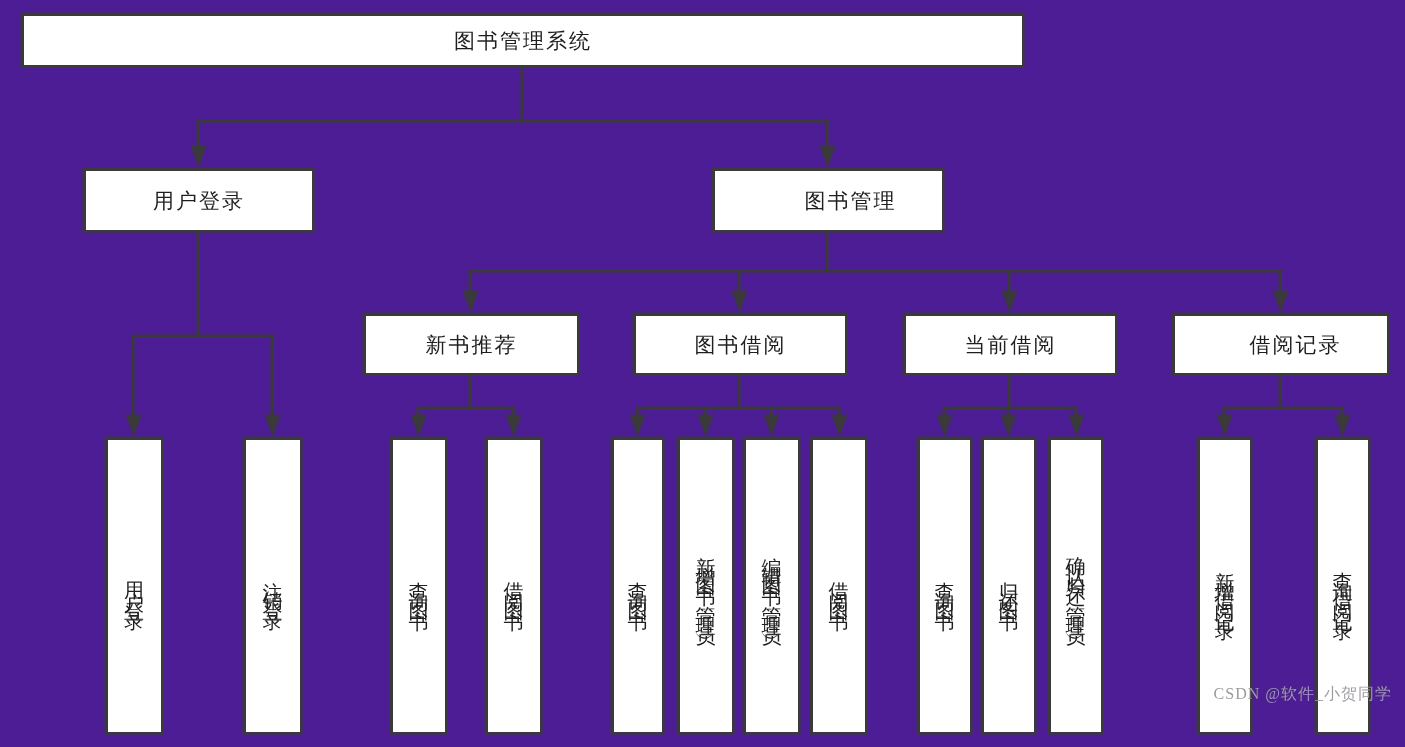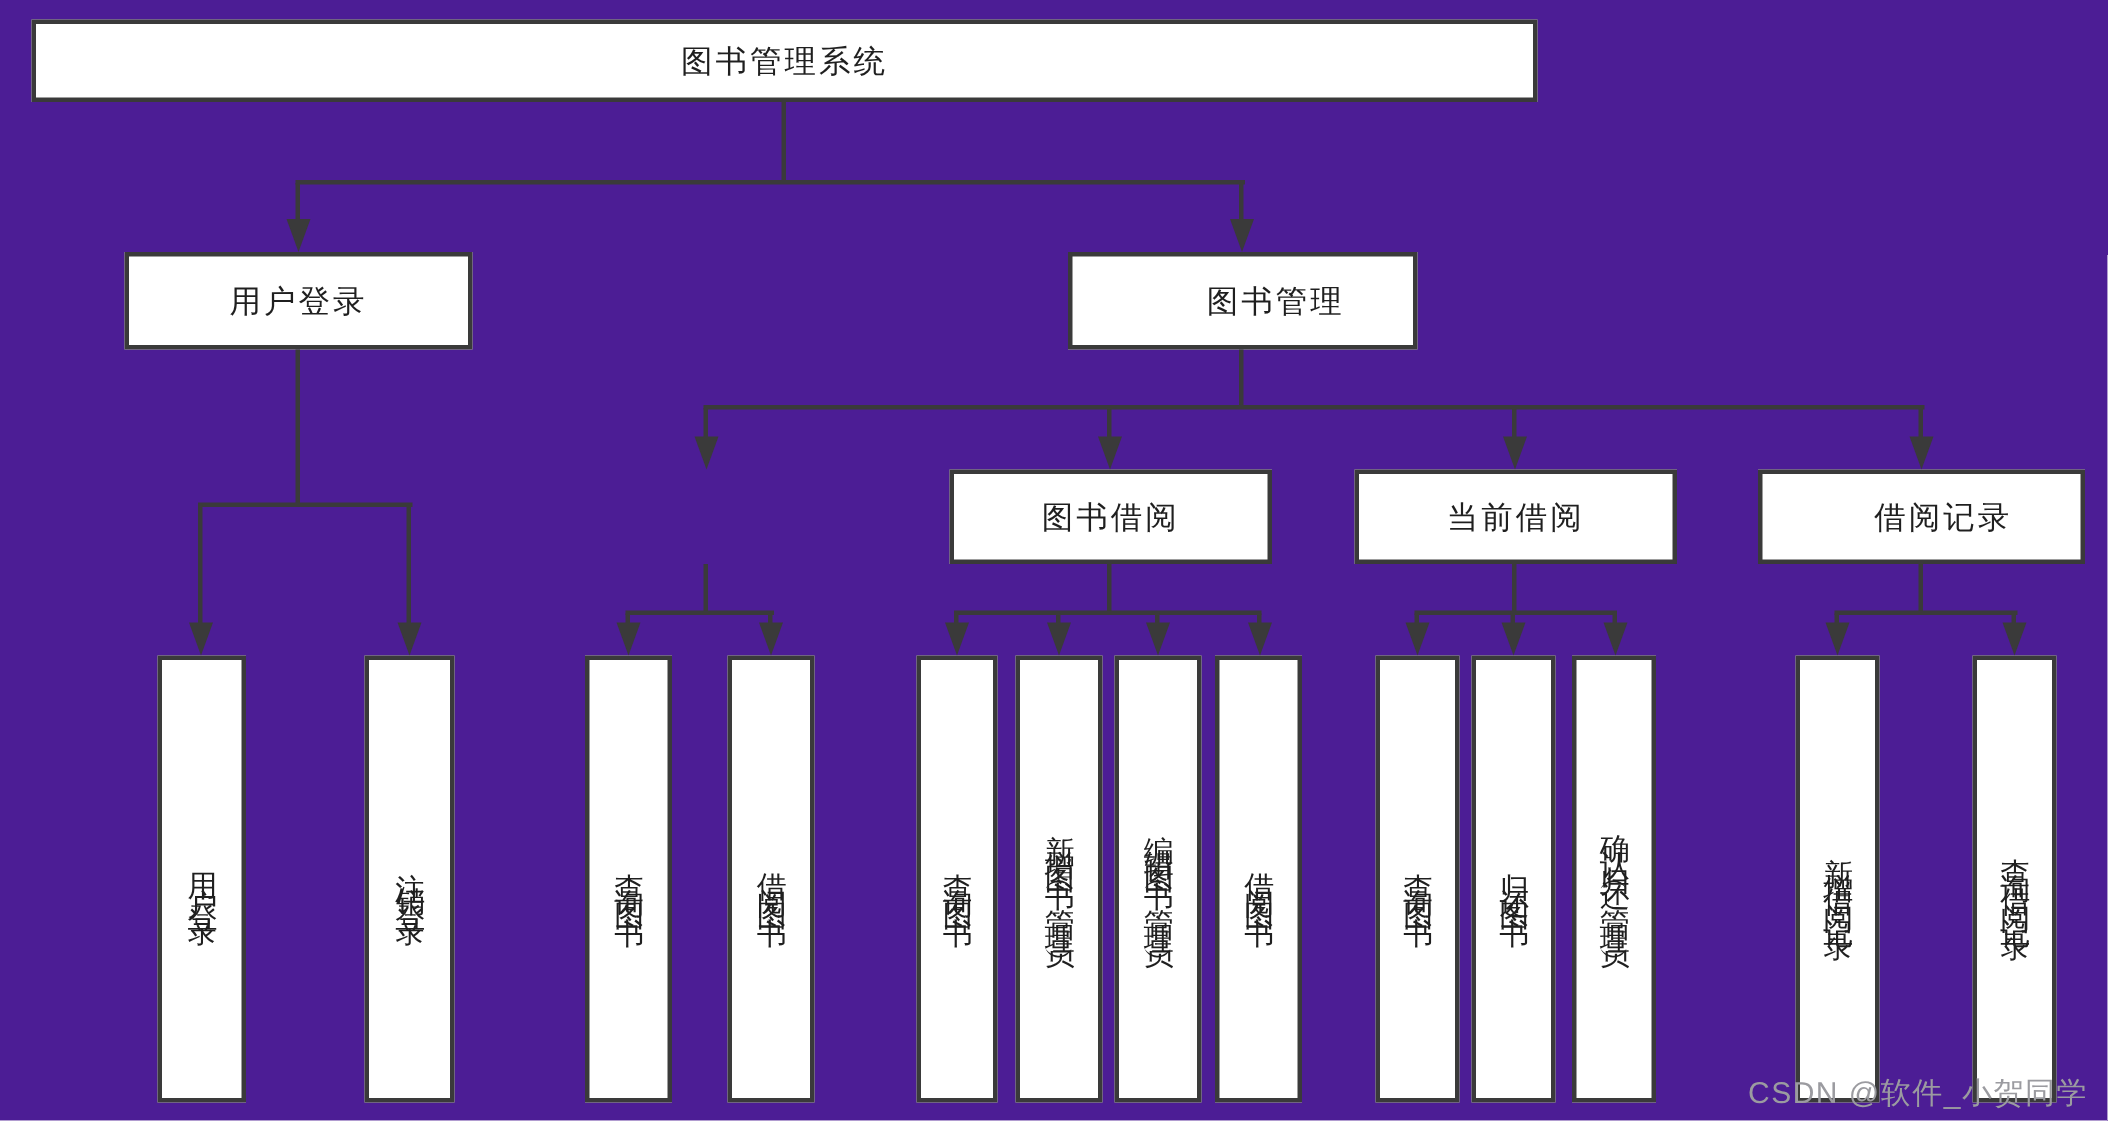--- a/index.html
+++ b/index.html
@@ -39,45 +39,49 @@
   }
   .arrow{
     position:absolute;
     width:0;height:0;
     border-left:8px solid transparent;
     border-right:8px solid transparent;
     border-top:22px solid #3a3a3a;
   }
   .watermark{
     position:absolute;
-    top:715px;
+    top:684px;
     right:13px;
-    font-size:20px;
+    font-size:16px;
     color:#9b9ba0;
     letter-spacing:1px;
     z-index:5;
     white-space:nowrap;
+    font-family:Liberation Serif, serif;
   }
 </style>
 </head>
 <body>
 
 <div class="canvas">
 
   <div class="box" style="left:21px;top:13px;width:1004px;height:55px;">
     <span class="hlabel">图书管理系统</span>
   </div>
 
   <div class="box" style="left:83px;top:168px;width:232px;height:65px;">
     <span class="hlabel">用户登录</span>
   </div>
   <div class="box" style="left:712px;top:168px;width:233px;height:65px;padding-left:44px;">
     <span class="hlabel">图书管理</span>
   </div>
 
+  <div class="box" style="left:363px;top:313px;width:217px;height:63px;">
+    <span class="hlabel">新书推荐</span>
+  </div>
   <div class="box" style="left:903px;top:313px;width:215px;height:63px;">
     <span class="hlabel">当前借阅</span>
   </div>
   <div class="box" style="left:633px;top:313px;width:215px;height:63px;">
     <span class="hlabel">图书借阅</span>
   </div>
   <div class="box" style="left:1172px;top:313px;width:218px;height:63px;padding-left:29px;">
     <span class="hlabel">借阅记录</span>
   </div>
 

